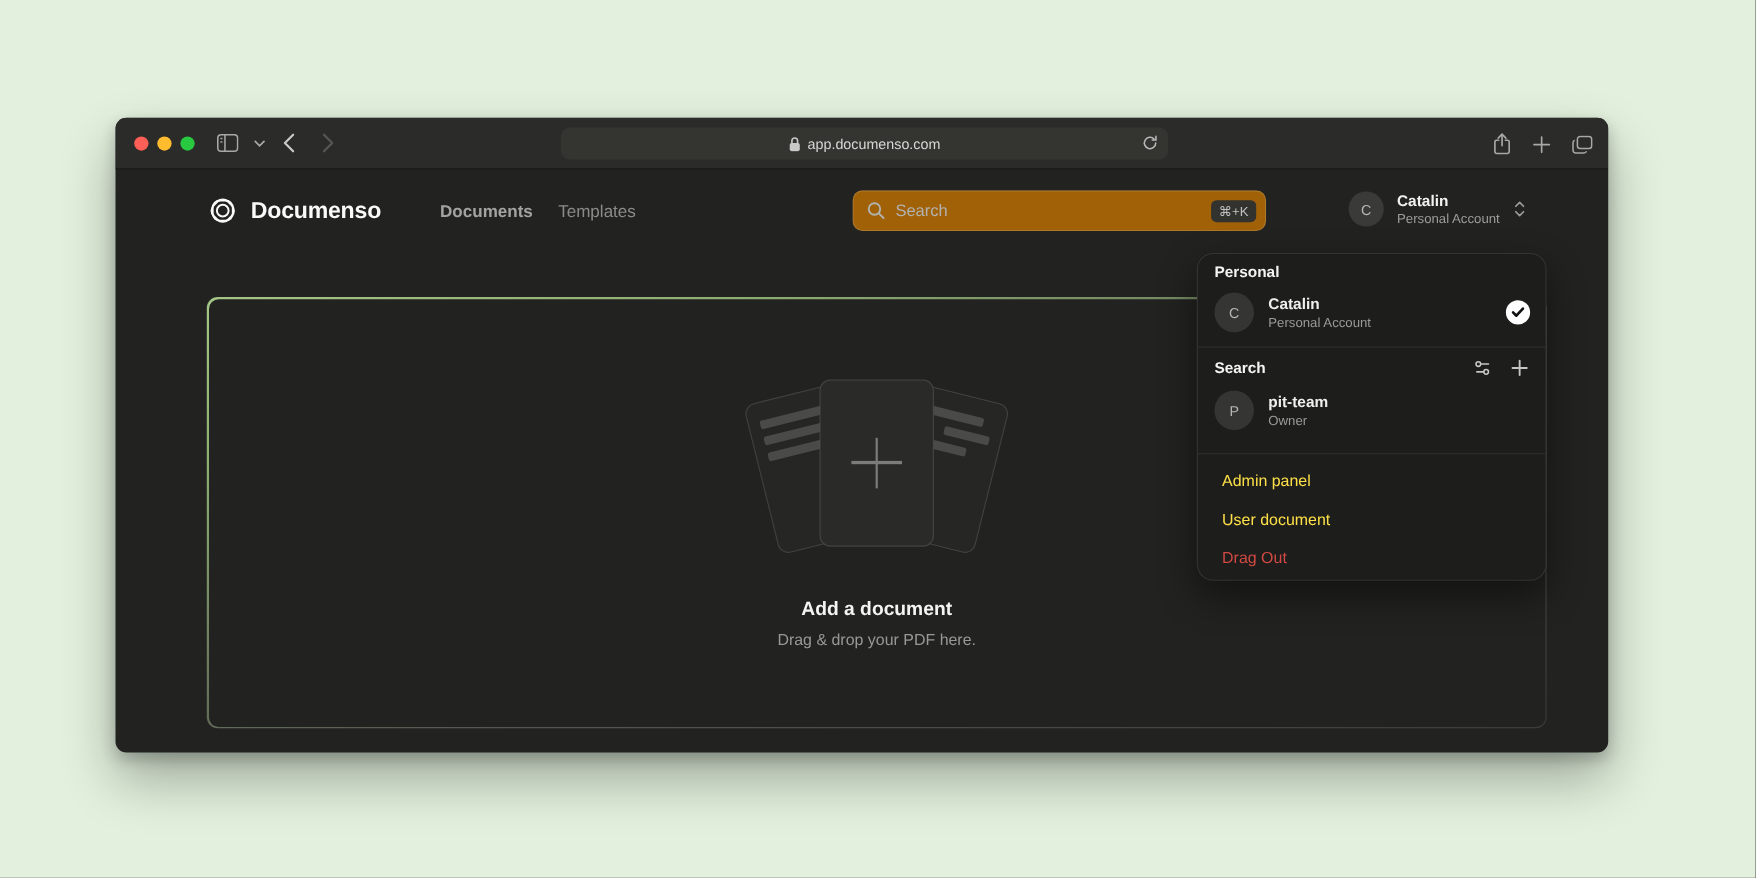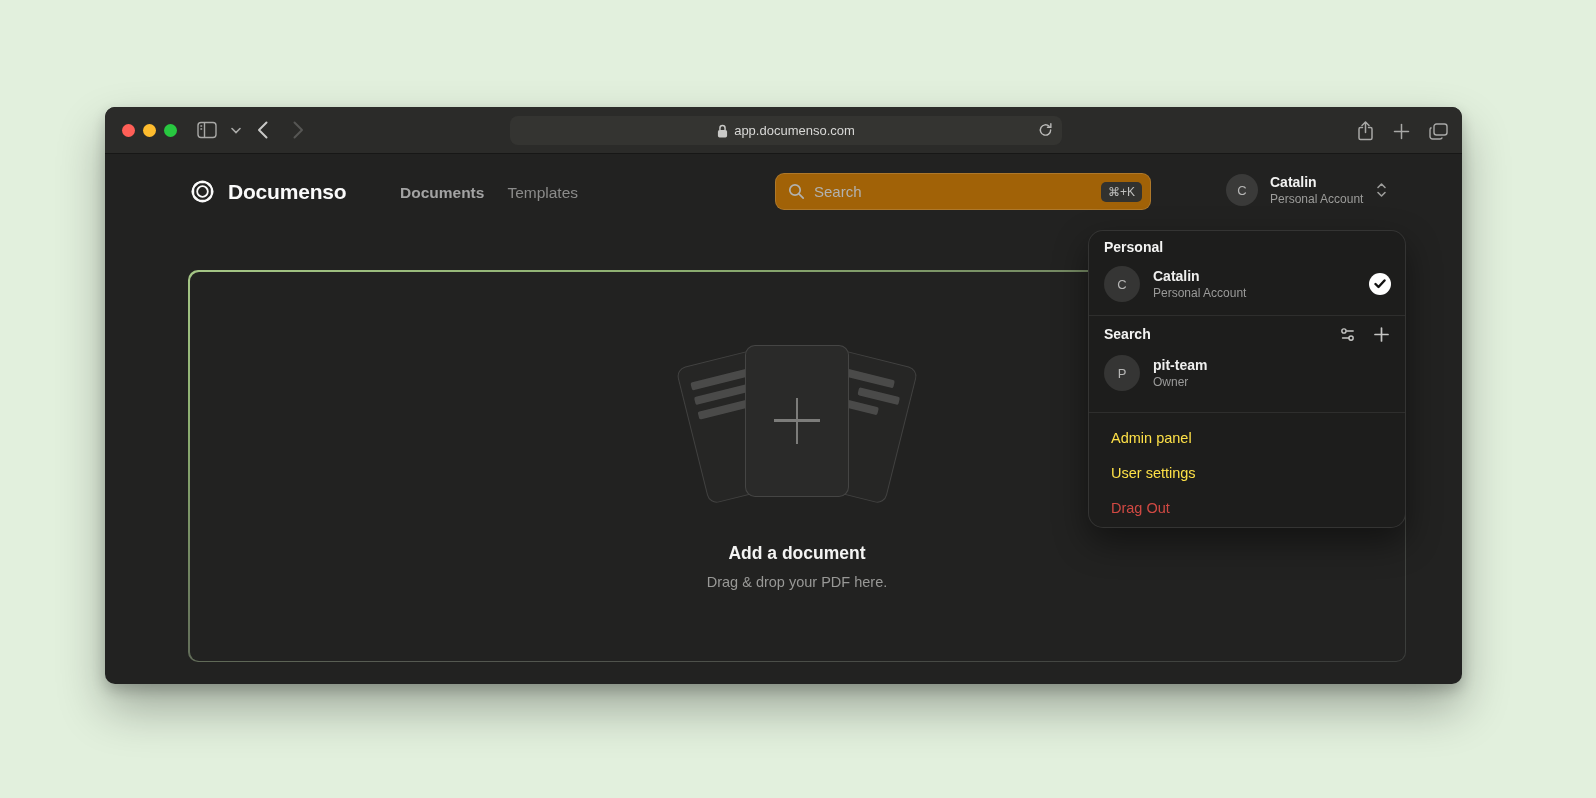--- a/index.html
+++ b/index.html
@@ -323,18 +323,18 @@
           <div class="row-name">pit-team</div>
           <div class="row-sub">Owner</div>
         </span>
       </div>
     </div>
 
     <div class="divider"></div>
 
     <div class="menu-items">
       <div class="menu-item">Admin panel</div>
-      <div class="menu-item">User settings</div>
+      <div class="menu-item">User document</div>
       <div class="menu-item destructive">Drag Out</div>
     </div>
   </div>
 
 </div>
 
 </body></html>

